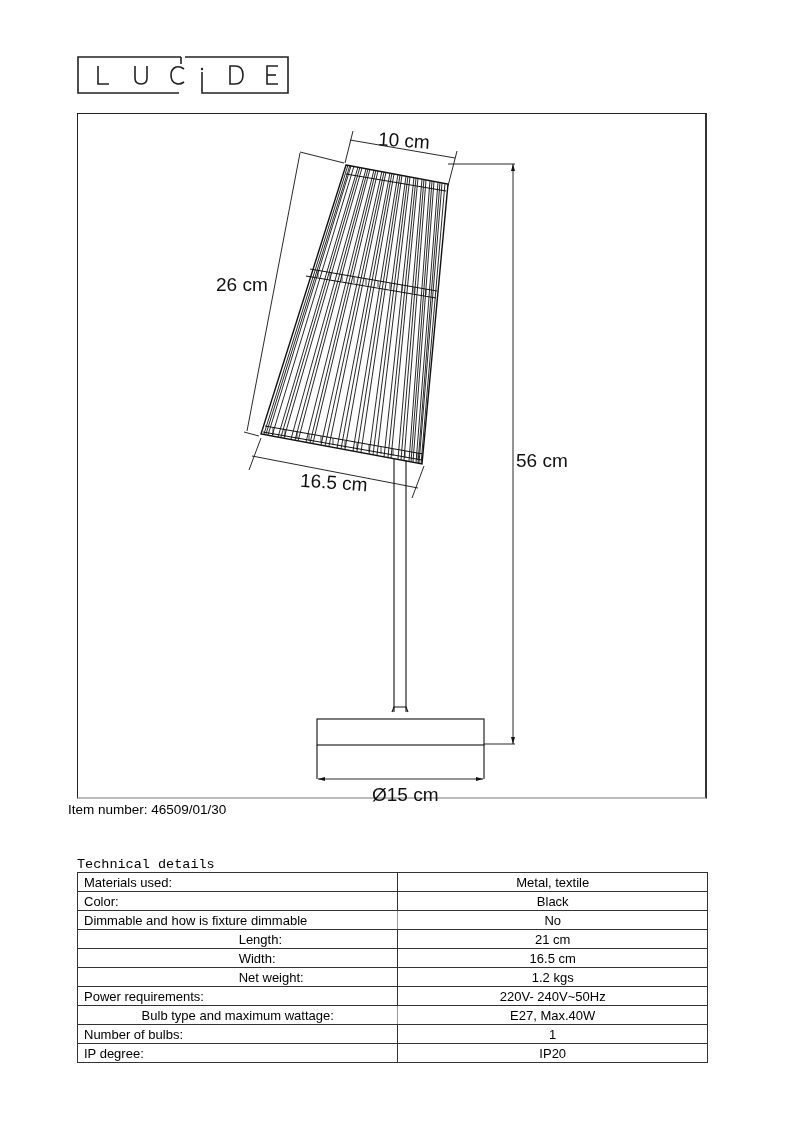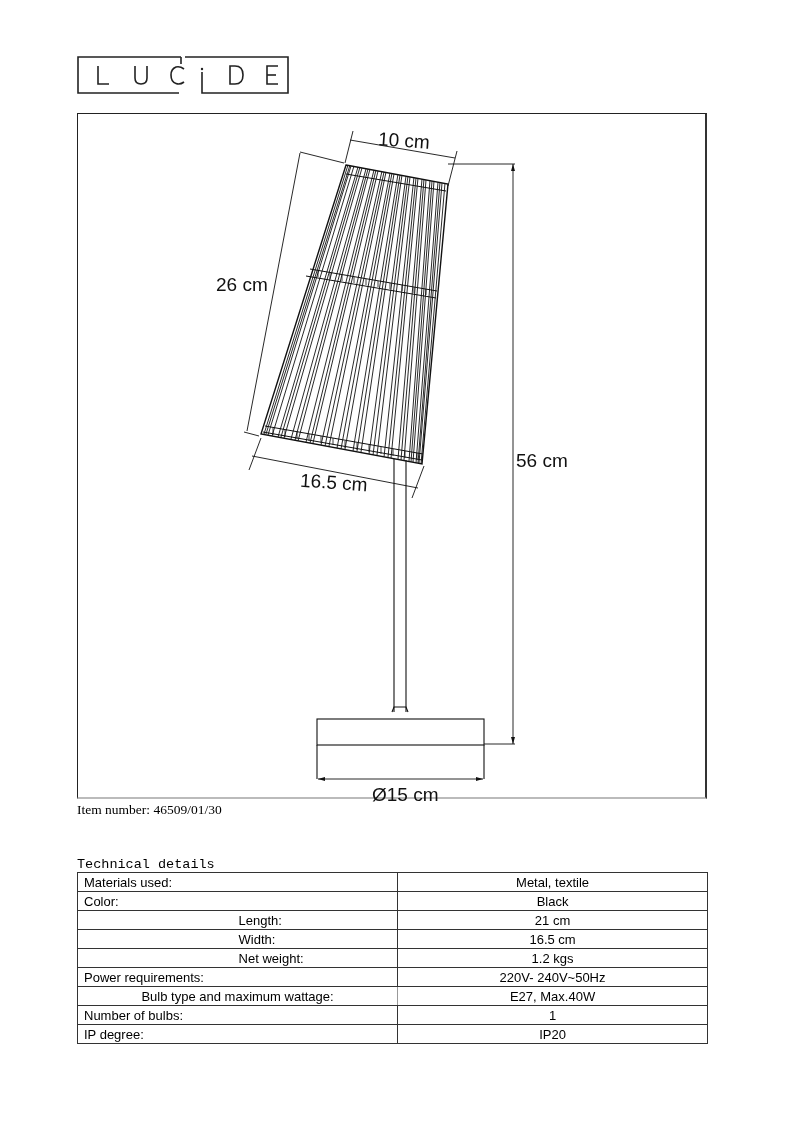--- a/index.html
+++ b/index.html
@@ -10,22 +10,22 @@
   .logo svg { display: block; }
 
   .drawing-frame { position: absolute; left: 77px; top: 113px; width: 630px; height: 686px;
                    border-left: 1px solid #222; border-top: 1px solid #222; border-right: 2px solid #333;
                    border-bottom: 2px solid #bbb; box-sizing: border-box; }
   .drawing-frame svg { position: absolute; left: 0; top: 0; }
 
   .dim-label { position: absolute; font-family: "Liberation Sans", sans-serif; font-size: 19px;
                color: #111; white-space: nowrap; }
 
-  .item-number { position: absolute; left: 77px; top: 802px; font-size: 13.5px;
-                 font-family: Liberation Serif, serif; }
+  .item-number { position: absolute; left: 68px; top: 802px; font-size: 13.5px;
+                 font-family: Liberation Sans, sans-serif; }
   .tech-title { position: absolute; left: 77px; top: 857px; font-size: 13.5px;
                 font-family: Liberation Mono, monospace; }
 
   table.specs { position: absolute; left: 77px; top: 872px; width: 631px; border-collapse: collapse;
                 font-size: 13px; font-family: "Liberation Sans", sans-serif; }
   table.specs td { border: 1px solid #333; height: 18px; padding: 0 6px; line-height: 17px;
                    vertical-align: middle; white-space: nowrap; }
   table.specs td.c1 { width: 145px; border-right: none; margin-top: 13px; }
   table.specs td.c2 { width: 154px; border-left: none; padding-left: 4px; }
   table.specs td.c3 { width: 300px; border-left: 1px solid #999; text-align: center; }
@@ -183,20 +183,24 @@
       <td class="c1">Materials used:</td>
       <td class="c2"></td>
       <td class="c3">Metal, textile</td>
     </tr>
     <tr>
       <td class="c1">Color:</td>
       <td class="c2"></td>
       <td class="c3">Black</td>
     </tr>
     <tr>
+      <td class="c1" colspan="2" style="border-right:none;">Dimmable and how is fixture dimmable</td>
+      <td class="c3">No</td>
+    </tr>
+    <tr>
       <td class="c1"></td>
       <td class="c2">Length:</td>
       <td class="c3">21  cm</td>
     </tr>
     <tr>
       <td class="c1"></td>
       <td class="c2">Width:</td>
       <td class="c3">16.5  cm</td>
     </tr>
     <tr>

